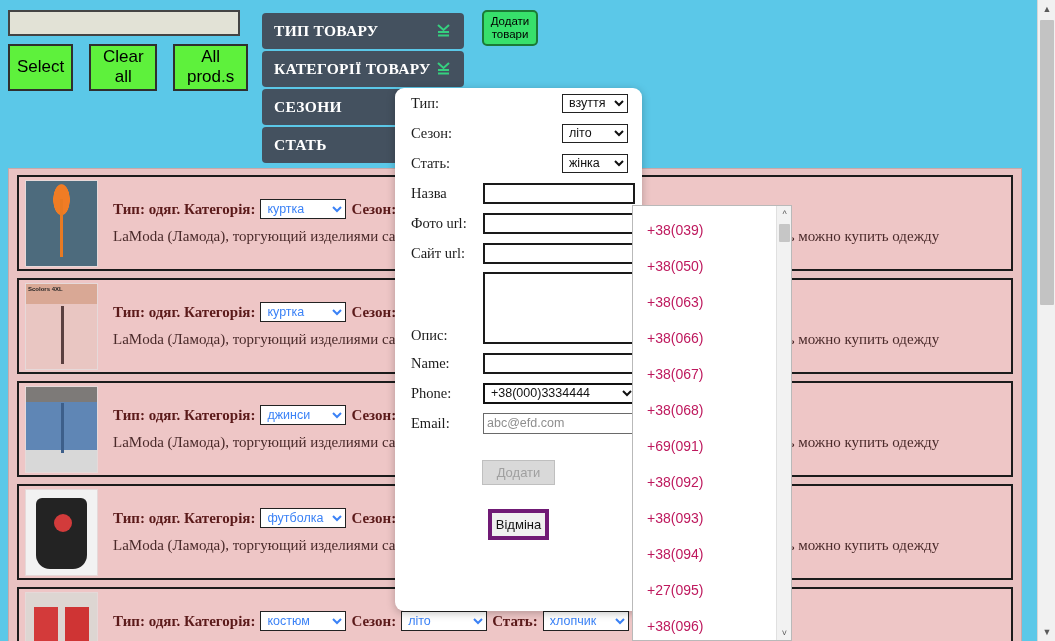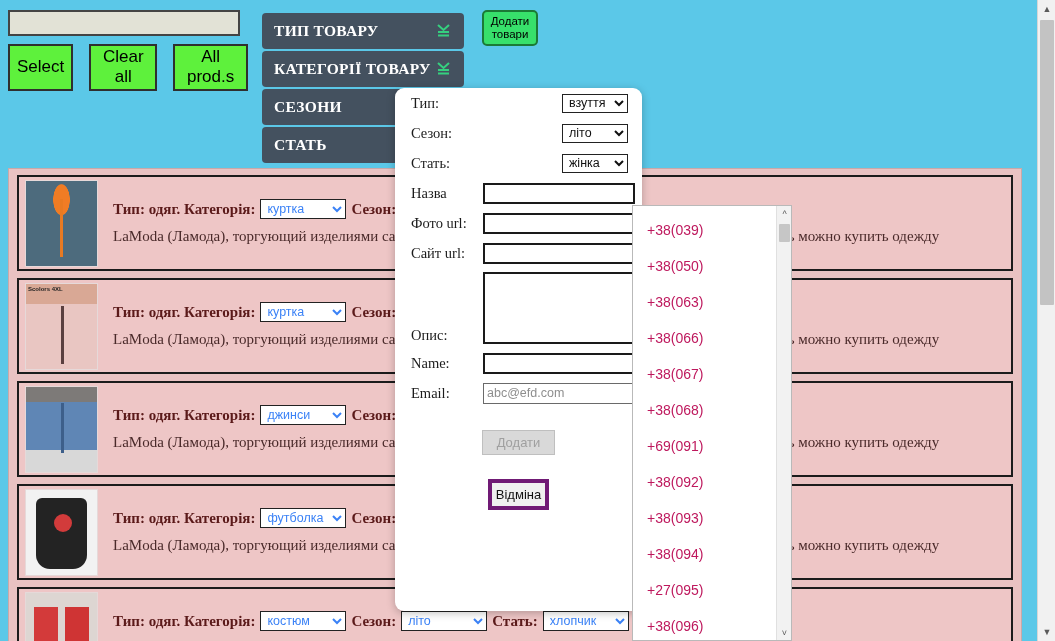--- a/index.html
+++ b/index.html
@@ -503,20 +503,28 @@
       </span>
     </div>
 
     <div class="m-row">
       <span class="m-label">Name:</span>
       <span class="m-field">
         <input type="text" value="" style="">
       </span>
     </div>
 
+    <div class="m-row">
+      <span class="m-label">Phone:</span>
+      <span class="m-field">
+        <select id="phone-select">
+          <option>+38(000)3334444</option>
+        </select>
+      </span>
+    </div>
 
     <div class="m-row">
       <span class="m-label">Email:</span>
       <span class="m-field">
         <input id="email-input" type="text" placeholder="abc@efd.com" style="">
       </span>
     </div>
 
     <div class="m-btnrow">
       <button id="add-btn">Додати</button>

